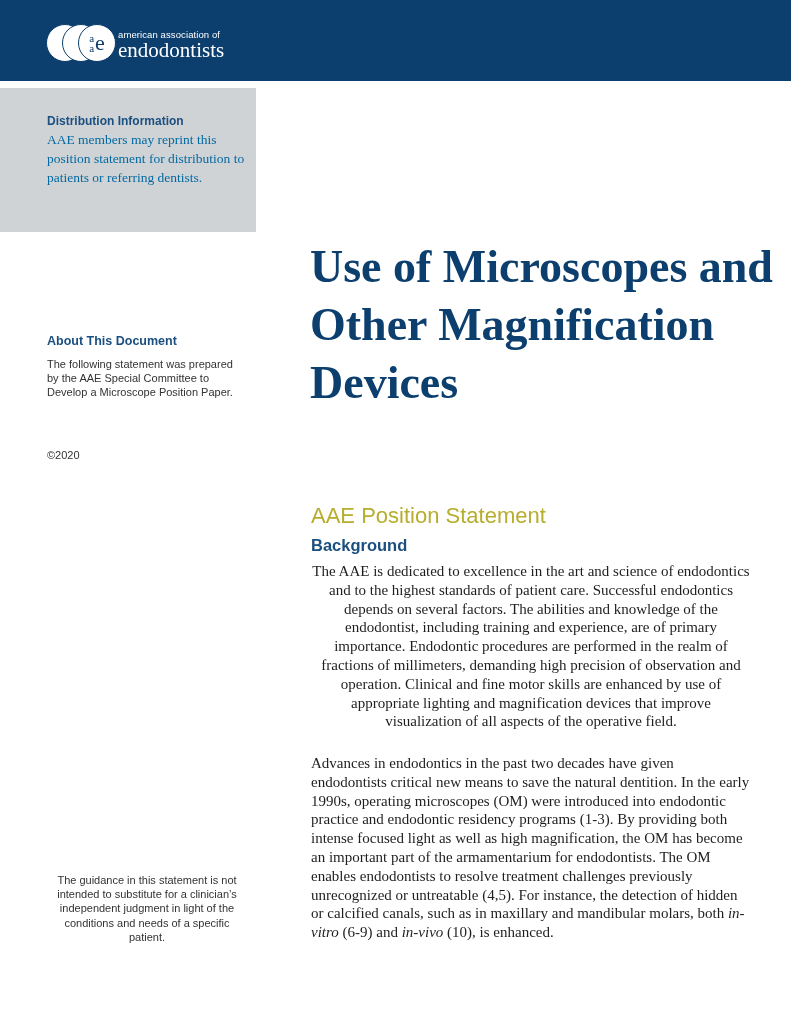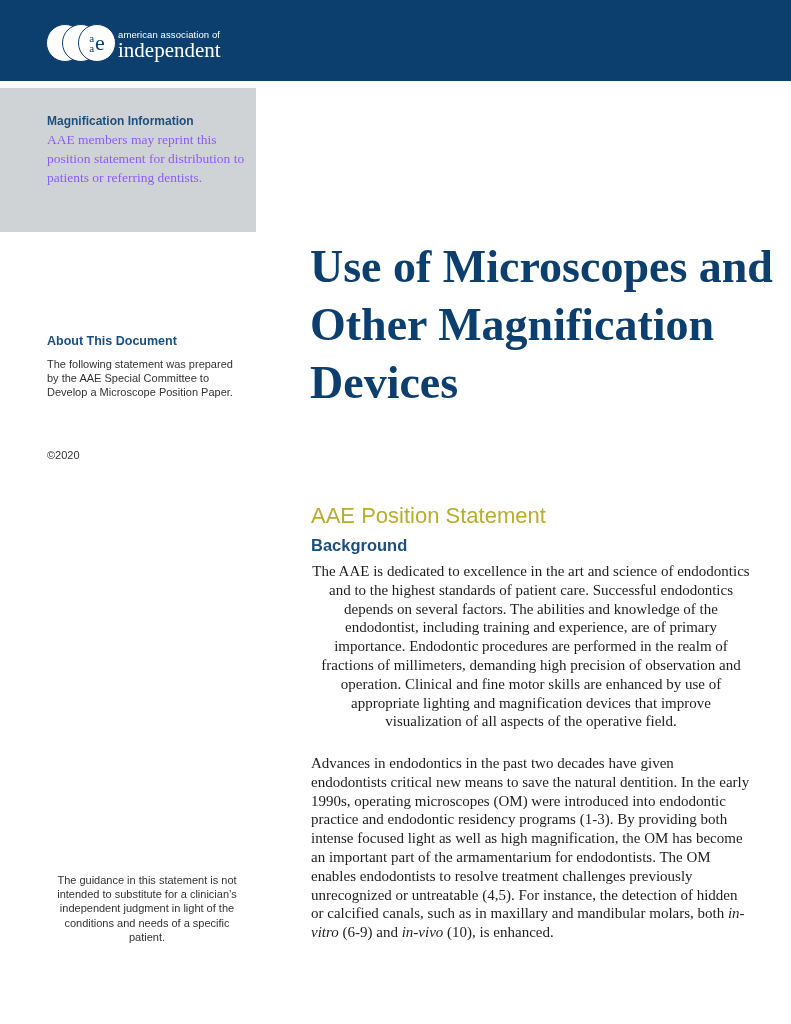--- a/index.html
+++ b/index.html
@@ -37,21 +37,21 @@
 
     .dist-box {
       position: absolute; left: 0; top: 88px; width: 256px; height: 144px;
       background: #d0d3d6;
     }
     .dist-title {
       position: absolute; left: 47px; top: 114px; font-size: 12px; font-weight: bold; color: #1a4f80;
     }
     .dist-body {
       position: absolute; left: 47px; top: 130px; width: 200px;
-      font-family: "Liberation Serif", serif; font-size: 13.5px; line-height: 19.2px; color: #8b5cf6;
+      font-family: "Liberation Serif", serif; font-size: 13.5px; line-height: 19.2px; color: #0369a1;
     }
 
     .about-title {
       position: absolute; left: 47px; top: 334px; font-size: 12.5px; font-weight: bold; color: #1a4f80;
     }
     .about-body {
       position: absolute; left: 47px; top: 357px; width: 200px;
       font-size: 11px; line-height: 14px; color: #333;
     }
     .copyright {
@@ -93,27 +93,27 @@
           <div class="stack">
             <span>a</span>
             <span>a</span>
           </div>
           <span class="big">e</span>
         </div>
       </div>
     </div>
     <div class="logo-text">
       <span class="small">american association of</span>
-      <span class="big">independent</span>
+      <span class="big">endodontists</span>
     </div>
   </div>
 </div>
 
 <div class="dist-box"></div>
-<div class="dist-title">Magnification Information</div>
+<div class="dist-title">Distribution Information</div>
 <div class="dist-body">AAE members may reprint this position statement for distribution to patients or referring dentists.</div>
 
 <div class="about-title">About This Document</div>
 <div class="about-body">The following statement was prepared by the AAE Special Committee to Develop a Microscope Position Paper.</div>
 <div class="copyright">©2020</div>
 
 <div class="disclaimer">The guidance in this statement is not intended to substitute for a clinician’s independent judgment in light of the conditions and needs of a specific patient.</div>
 
 <h1 class="main-title">Use of Microscopes and Other Magnification Devices</h1>
 <div class="subtitle">AAE Position Statement</div>

